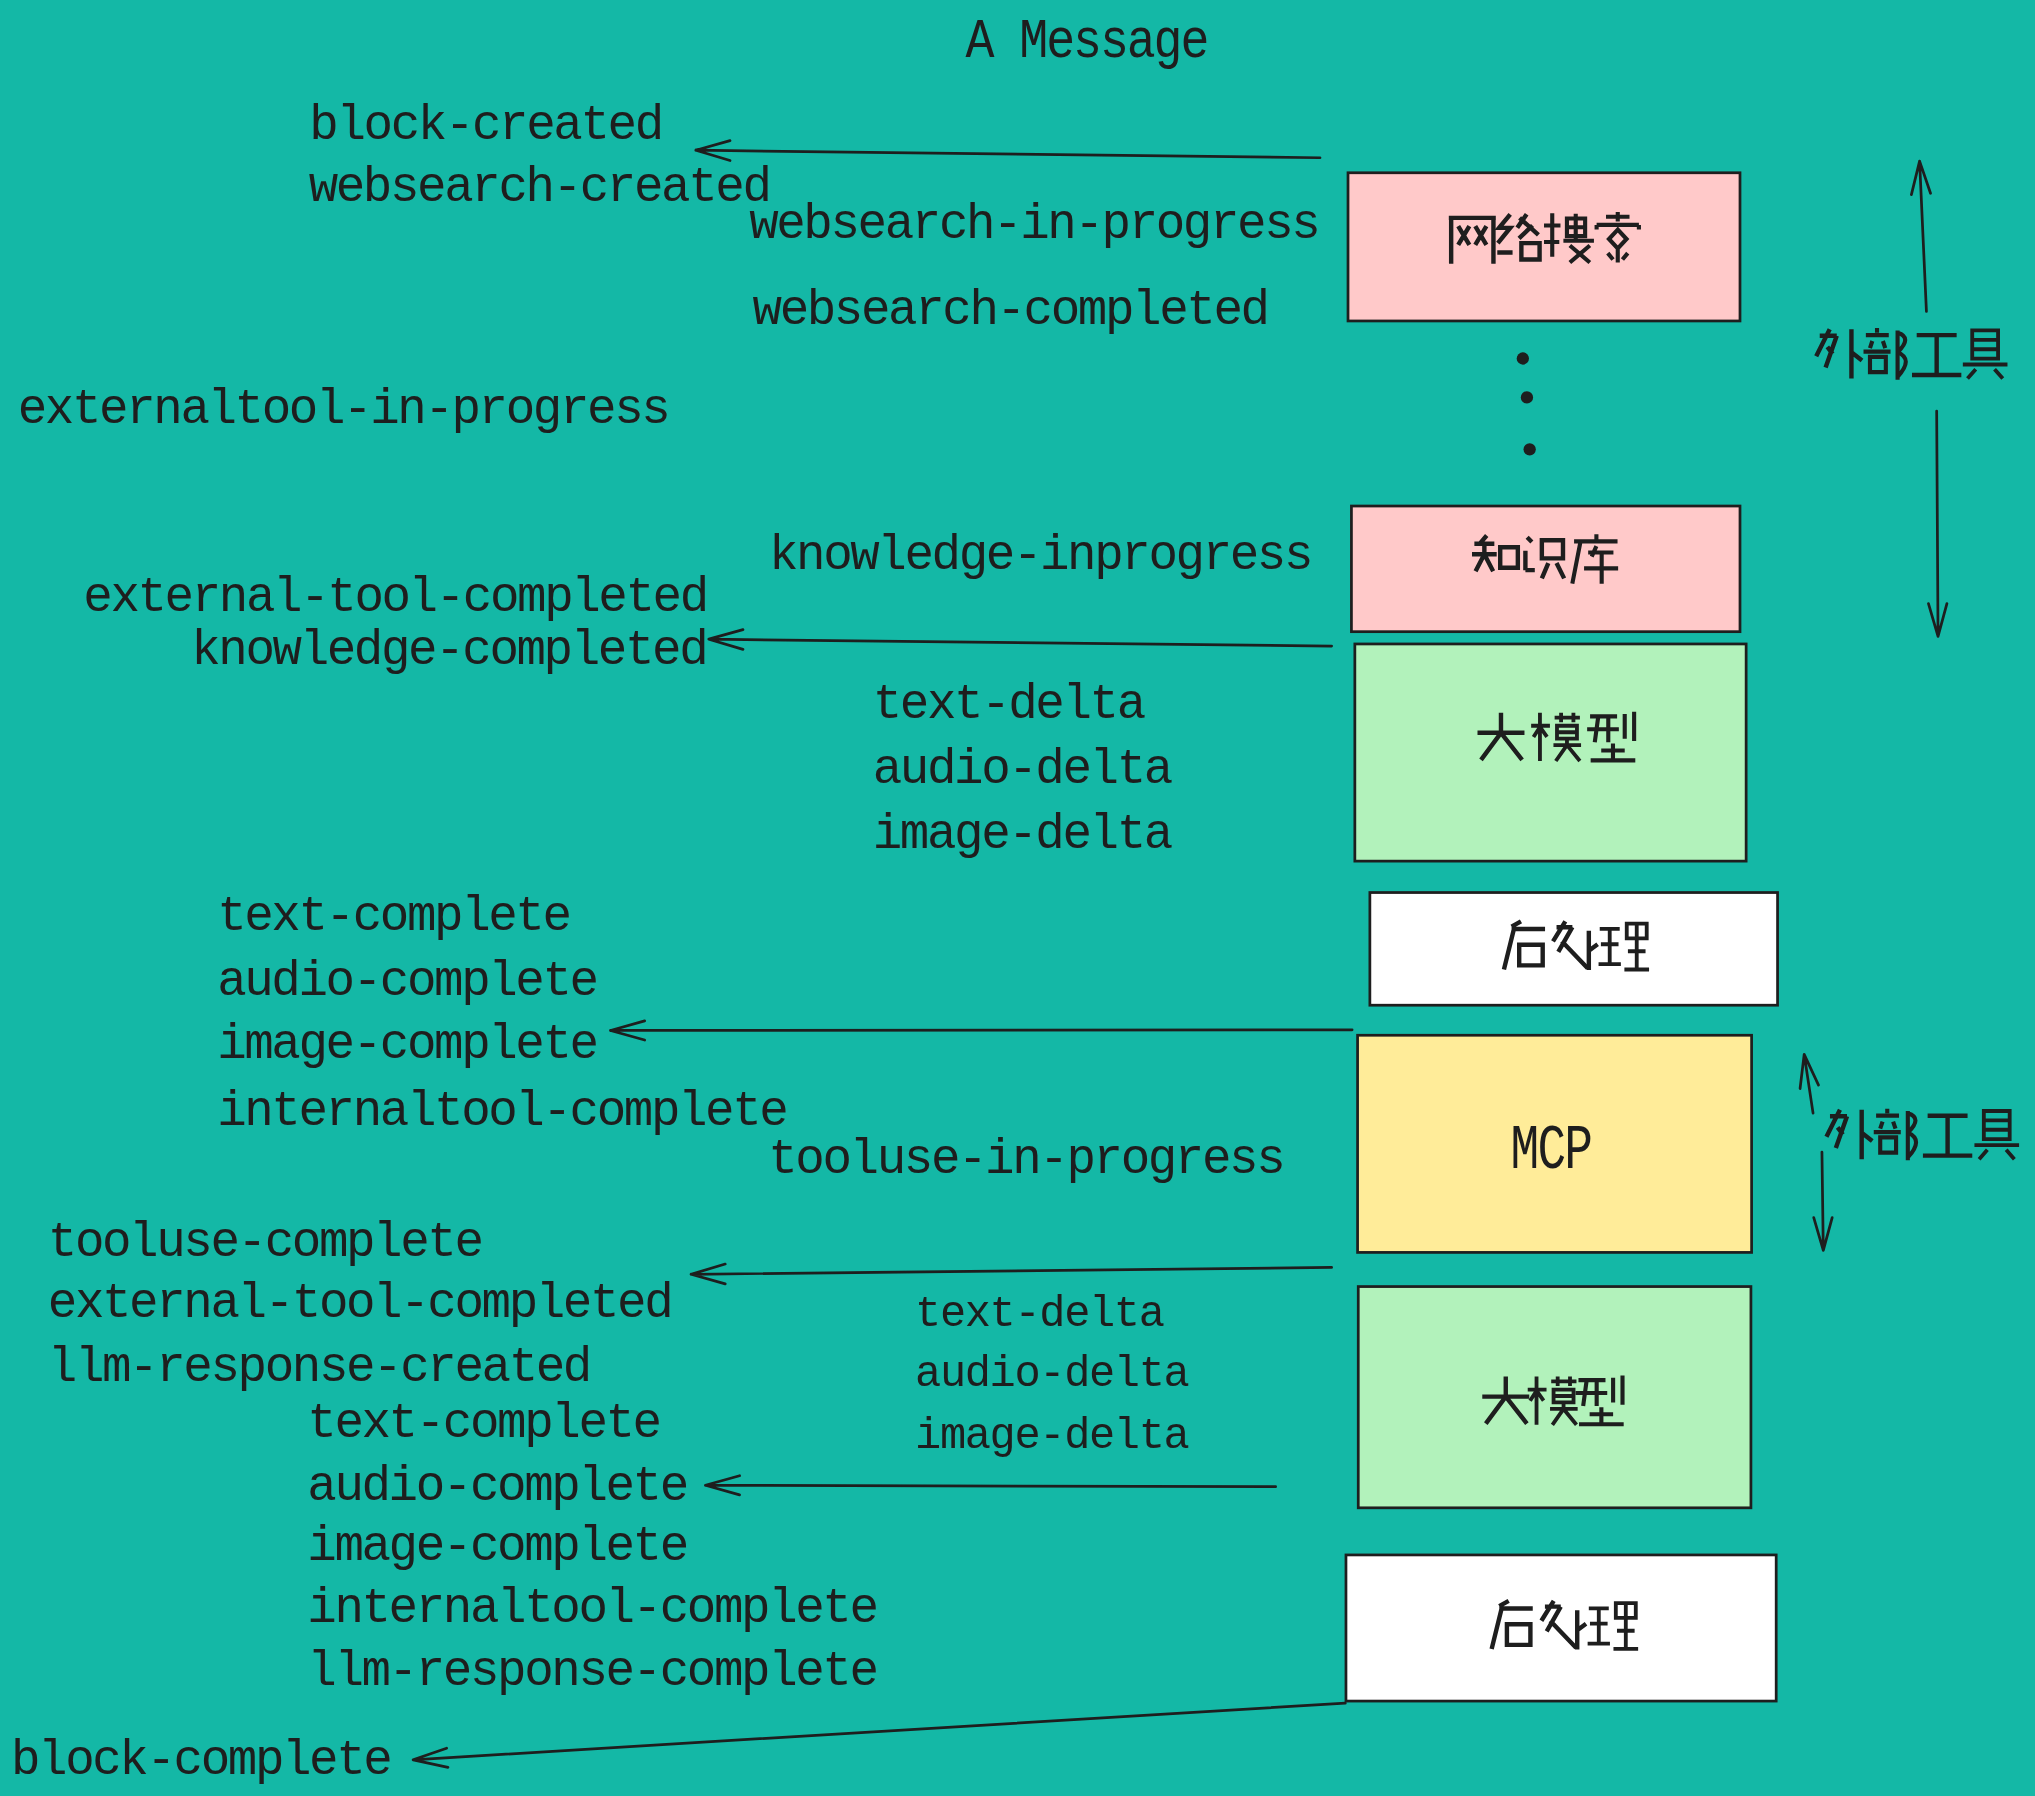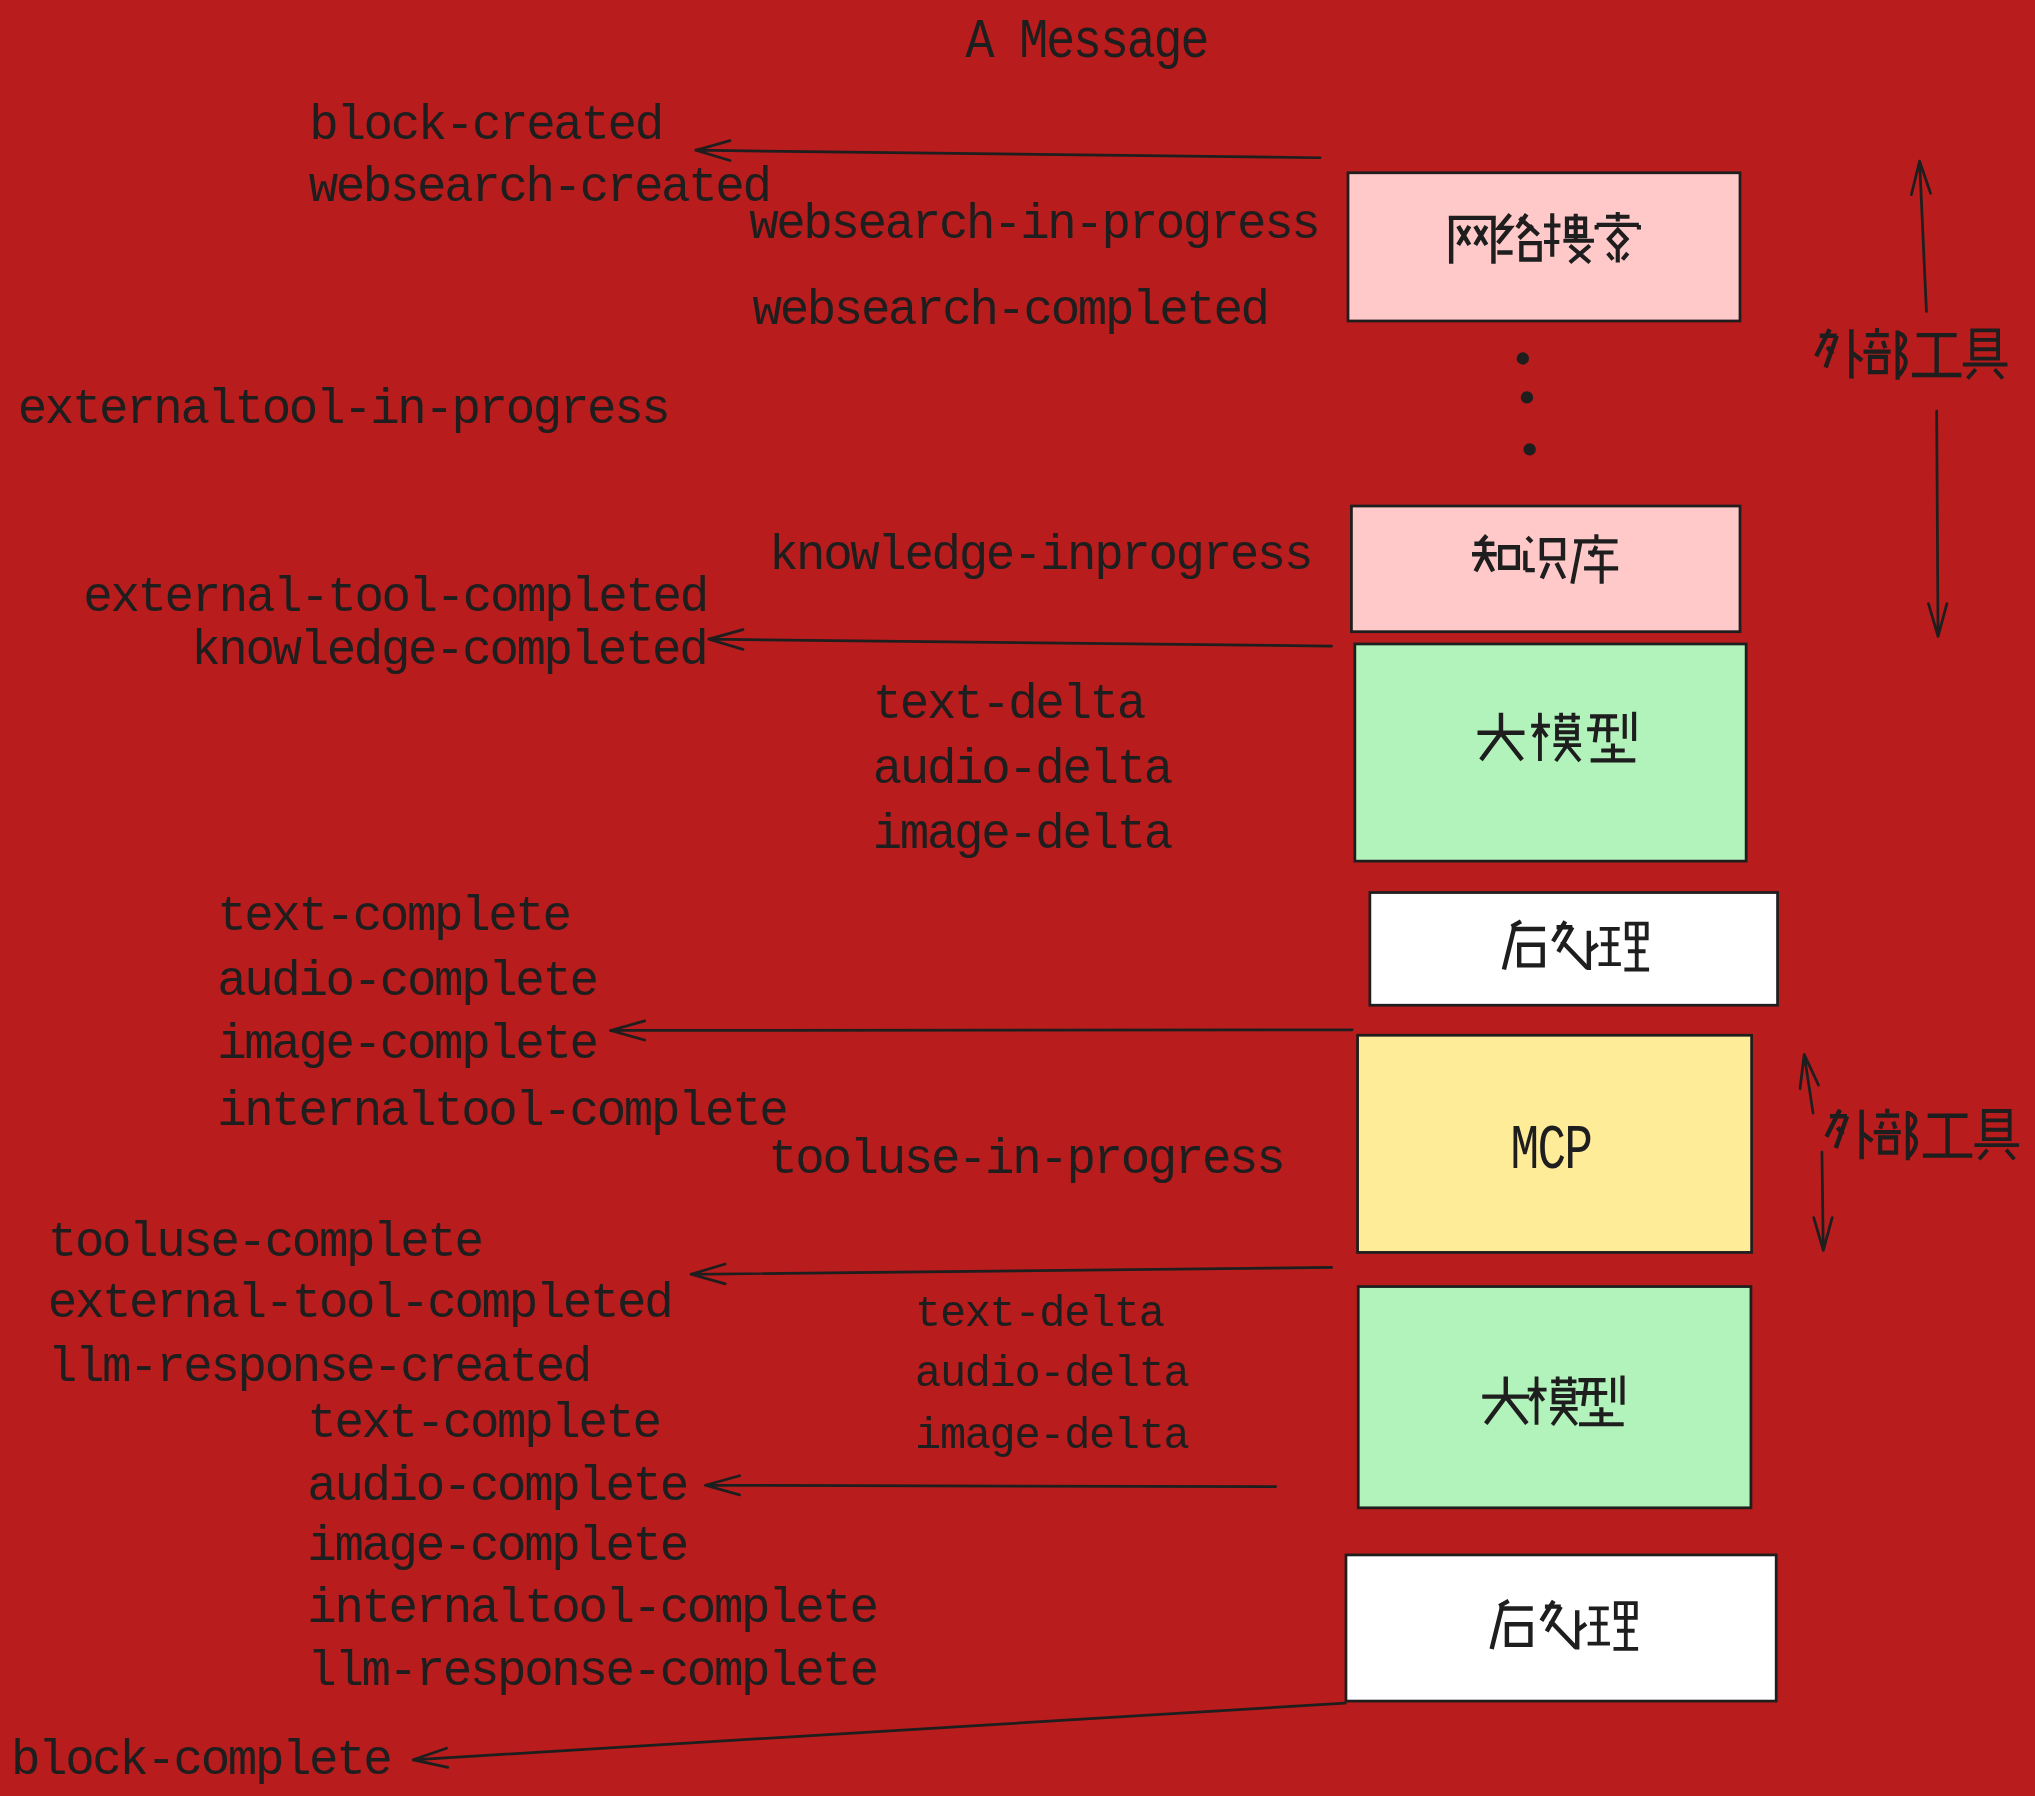--- a/index.html
+++ b/index.html
@@ -1,16 +1,16 @@
 <!DOCTYPE html>
 <html style="font-size:11px"><head>
 <meta charset="utf-8">
 <style>
 html,body{margin:0;padding:0;background:#ffffff;}
-#canvas{position:relative;width:2035px;height:1796px;background:#b91c1c;overflow:hidden;}
+#canvas{position:relative;width:2035px;height:1796px;background:#14b8a6;overflow:hidden;}
 svg{position:absolute;left:0;top:0;}
 text{font-family:"Liberation Mono",monospace;fill:#1e1e1e;}
 </style>
 </head>
 <body>
 <div id="canvas">
 <svg width="2035" height="1796" viewBox="0 0 2980 2630" fill="none">
 <defs>
 <symbol overflow="visible" viewBox="0 0 100 100" id="g-wang" stroke="#1e1e1e" stroke-width="7.5" fill="none">
   <path d="M10,14 H90 M14,14 V92 M86,14 V92"></path>

